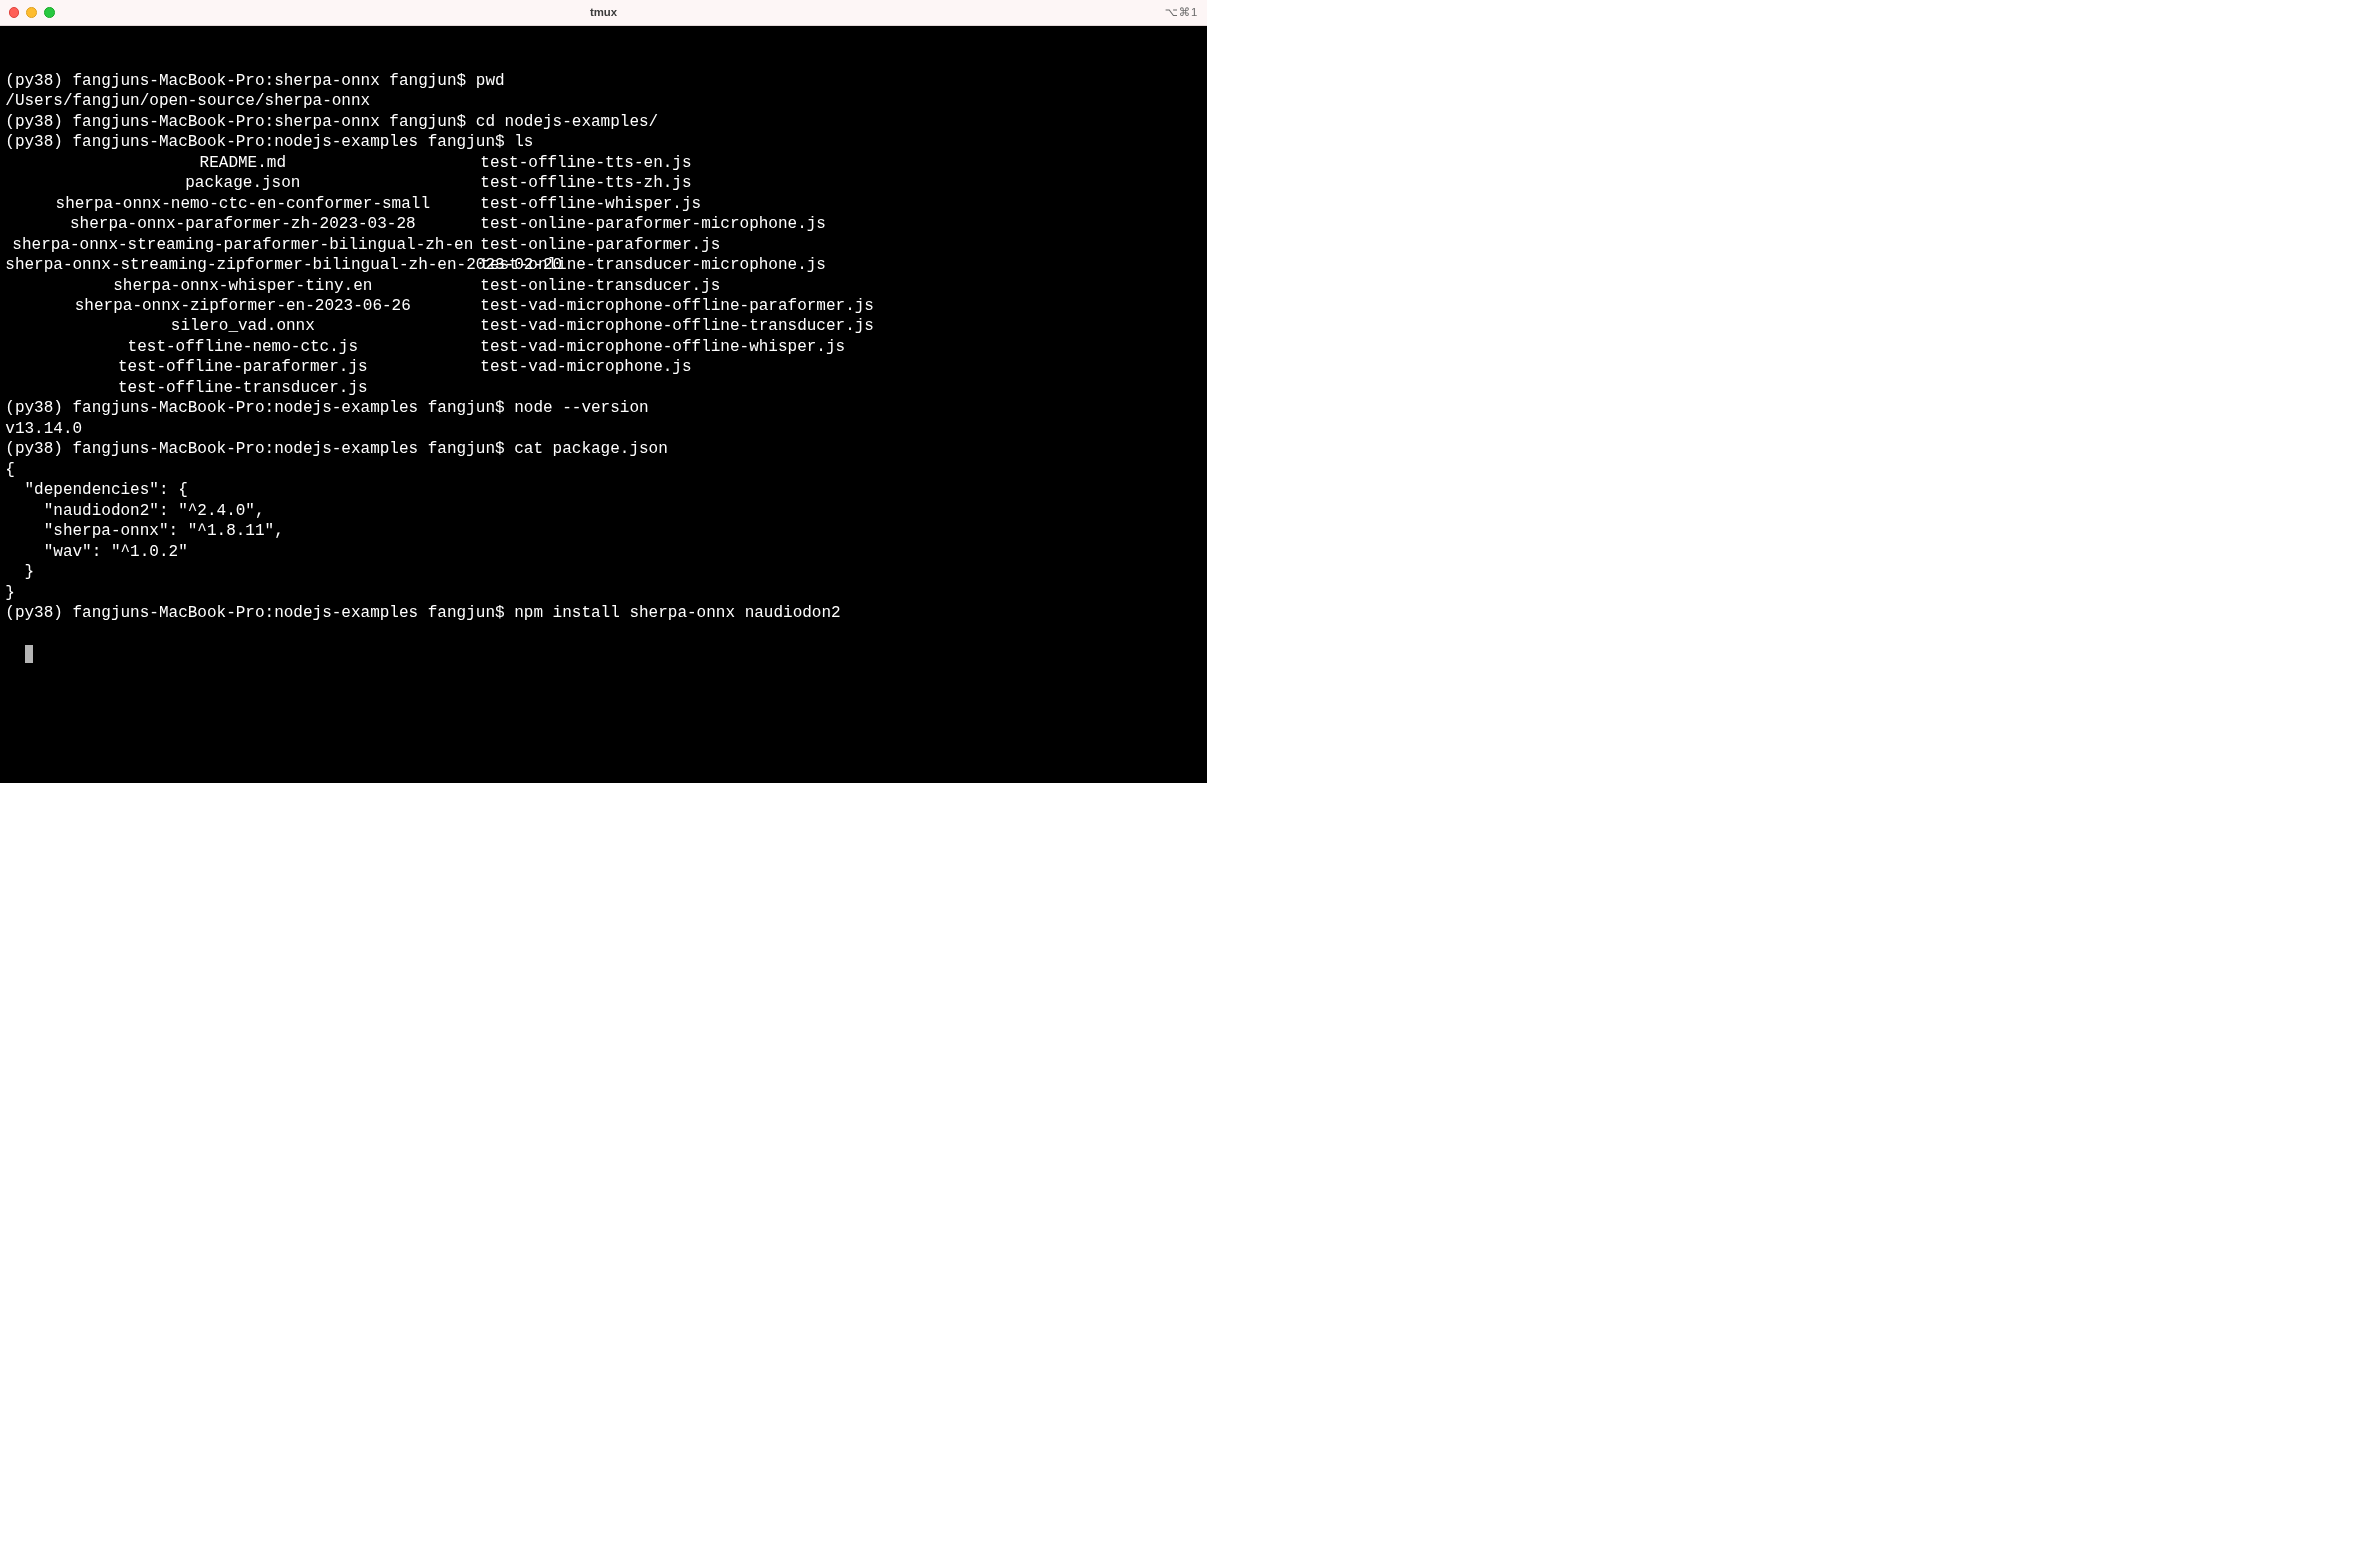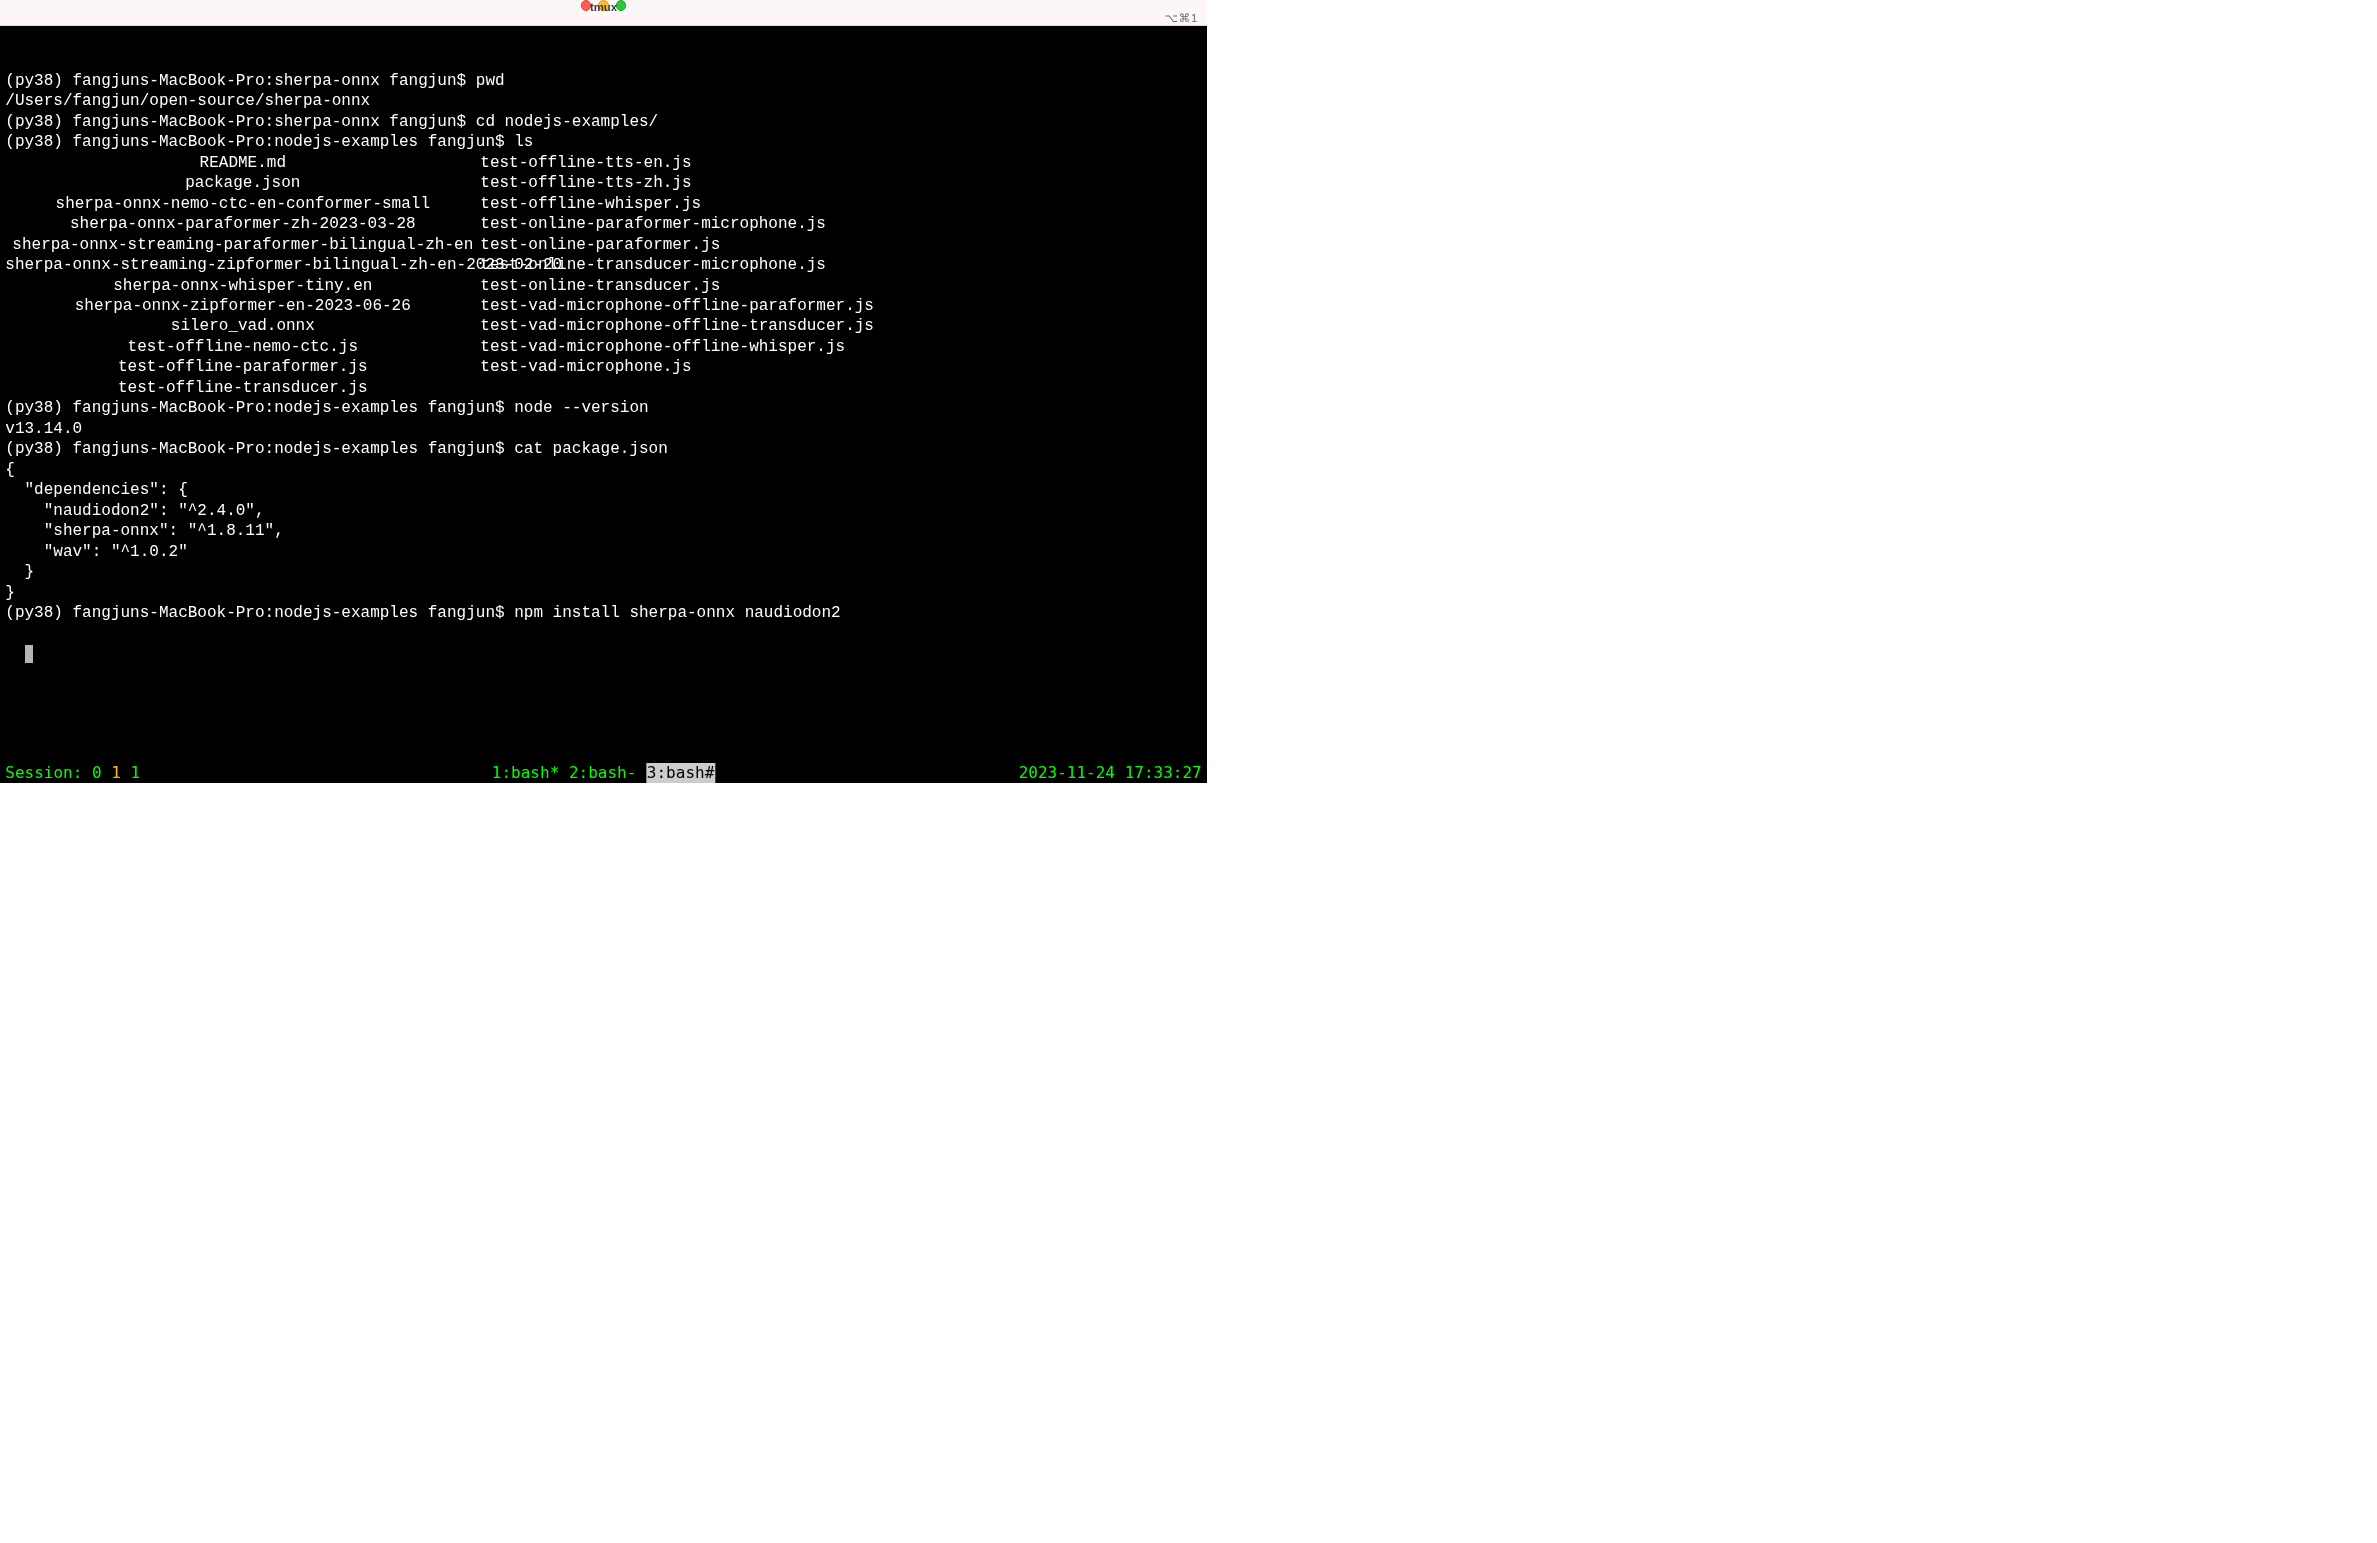--- a/index.html
+++ b/index.html
@@ -16,21 +16,20 @@
   }
   .titlebar {
     height: 26.4px;
     background: #fdf6f6;
     border-bottom: 0.9px solid #e4d9d9;
     display: flex;
     align-items: center;
     padding: 0 8.8px;
     position: relative;
     flex-shrink: 0;
-    flex-direction: column;
   }
   .traffic-lights { display: flex; gap: 7px; }
   .dot { width: 10.6px; height: 10.6px; border-radius: 50%; }
   .dot.red { background: #ff5f57; border: 0.4px solid #e0443e; }
   .dot.yellow { background: #febc2e; border: 0.4px solid #dea123; }
   .dot.green { background: #28c840; border: 0.4px solid #1aab29; }
   .title {
     position: absolute;
     left: 50%; transform: translateX(-50%);
     font-size: 11.4px;
@@ -108,23 +107,14 @@
     <div class="dot green"></div>
   </div>
   <div class="title">tmux</div>
   <div class="title-right">⌥⌘1</div>
 </div>
 
 <div class="terminal">
   <div id="scrollback"><div class="line"><span class="prompt-env">(py38) fangjuns-MacBook-Pro:sherpa-onnx fangjun$ </span>pwd</div><div class="line">/Users/fangjun/open-source/sherpa-onnx</div><div class="line"><span class="prompt-env">(py38) fangjuns-MacBook-Pro:sherpa-onnx fangjun$ </span>cd nodejs-examples/</div><div class="line"><span class="prompt-env">(py38) fangjuns-MacBook-Pro:nodejs-examples fangjun$ </span>ls</div><div class="line cols"><span class="col1">README.md</span><span class="col2">test-offline-tts-en.js</span></div><div class="line cols"><span class="col1">package.json</span><span class="col2">test-offline-tts-zh.js</span></div><div class="line cols"><span class="col1"><span class="magenta">sherpa-onnx-nemo-ctc-en-conformer-small</span></span><span class="col2">test-offline-whisper.js</span></div><div class="line cols"><span class="col1"><span class="magenta">sherpa-onnx-paraformer-zh-2023-03-28</span></span><span class="col2">test-online-paraformer-microphone.js</span></div><div class="line cols"><span class="col1"><span class="magenta">sherpa-onnx-streaming-paraformer-bilingual-zh-en</span></span><span class="col2">test-online-paraformer.js</span></div><div class="line cols"><span class="col1"><span class="magenta">sherpa-onnx-streaming-zipformer-bilingual-zh-en-2023-02-20</span></span><span class="col2">test-online-transducer-microphone.js</span></div><div class="line cols"><span class="col1"><span class="magenta">sherpa-onnx-whisper-tiny.en</span></span><span class="col2">test-online-transducer.js</span></div><div class="line cols"><span class="col1"><span class="magenta">sherpa-onnx-zipformer-en-2023-06-26</span></span><span class="col2">test-vad-microphone-offline-paraformer.js</span></div><div class="line cols"><span class="col1">silero_vad.onnx</span><span class="col2">test-vad-microphone-offline-transducer.js</span></div><div class="line cols"><span class="col1">test-offline-nemo-ctc.js</span><span class="col2">test-vad-microphone-offline-whisper.js</span></div><div class="line cols"><span class="col1">test-offline-paraformer.js</span><span class="col2">test-vad-microphone.js</span></div><div class="line cols"><span class="col1">test-offline-transducer.js</span><span class="col2"></span></div><div class="line"><span class="prompt-env">(py38) fangjuns-MacBook-Pro:nodejs-examples fangjun$ </span>node --version</div><div class="line">v13.14.0</div><div class="line"><span class="prompt-env">(py38) fangjuns-MacBook-Pro:nodejs-examples fangjun$ </span>cat package.json</div><div class="line">{</div><div class="line">  "dependencies": {</div><div class="line">    "naudiodon2": "^2.4.0",</div><div class="line">    "sherpa-onnx": "^1.8.11",</div><div class="line">    "wav": "^1.0.2"</div><div class="line">  }</div><div class="line">}</div><div class="line"><span class="prompt-env">(py38) fangjuns-MacBook-Pro:nodejs-examples fangjun$ </span>npm install sherpa-onnx naudiodon2</div></div>
   <span class="cursor"></span>
 
-  <div class="statusbar">
-    <span><span>Session: </span><span>0</span> <span class="sess-num orange">1</span> <span>1</span></span>
-    <span class="center">
-      <span class="wlabel">1:bash* </span>
-      <span class="wlabel">2:bash- </span>
-      <span class="wact">3:bash#</span>
-    </span>
-    <span class="right">2023-11-24 17:33:27</span>
-  </div>
 </div>
 
 
 </body></html>

